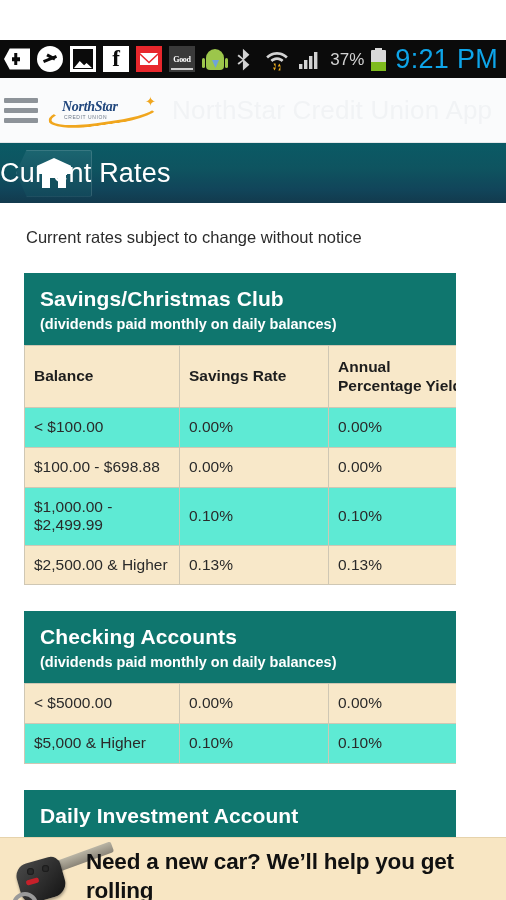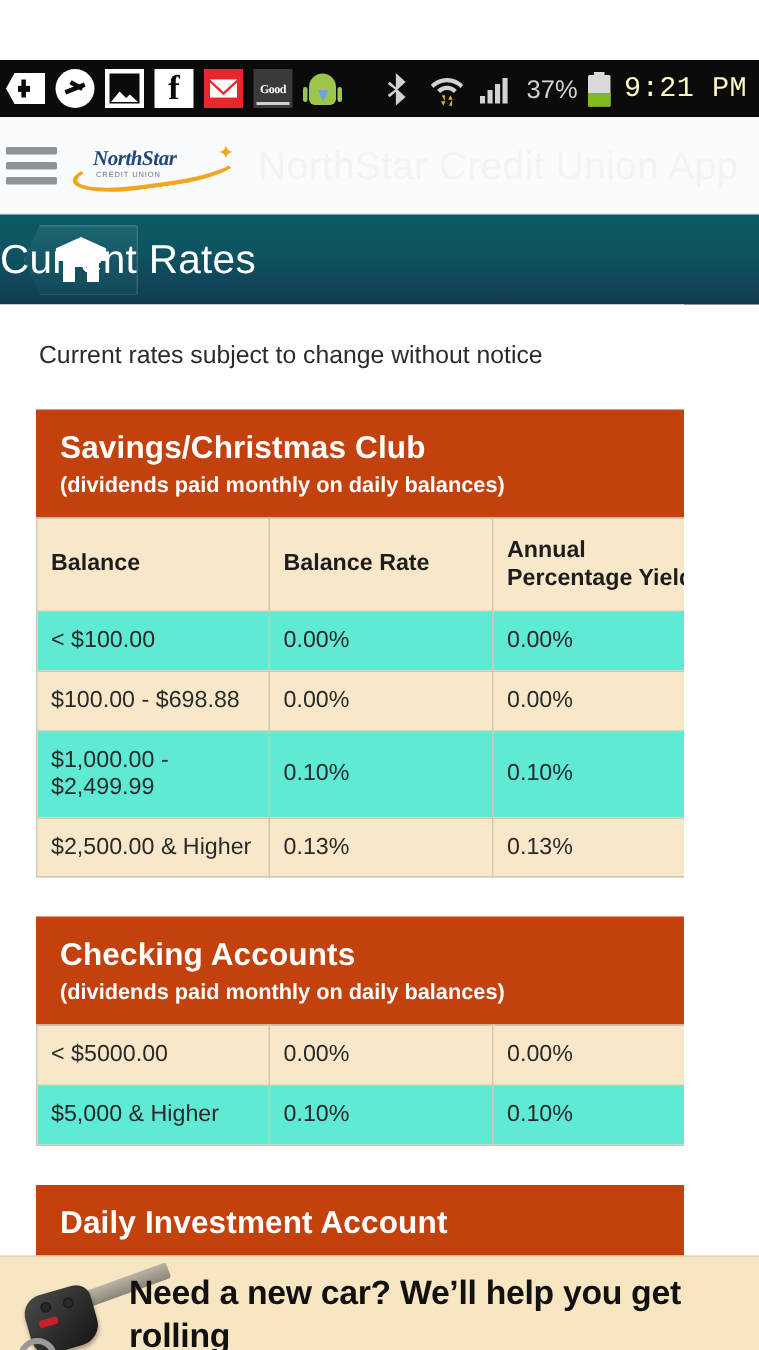--- a/index.html
+++ b/index.html
@@ -104,22 +104,22 @@
   .ico-android .arm-r{ position:absolute; left:23px; top:12px; width:3px; height:10px; background:#9cc64b; border-radius:3px;}
   .ico-android .tie{ position:absolute; left:10px; top:14px; width:7px; height:8px; background:#6fa3d8; clip-path:polygon(0 0,100% 0,50% 100%); }
   .bt-glyph{ width:26px; height:26px; display:block; }
 
   
   .sb-pct{
     color:#d2d2d2; font-size:17px; font-weight:normal; letter-spacing:0px;
     font-family:"Liberation Sans", sans-serif; line-height:1;
   }
   .sb-time{
-    color:#fef9c3; font-size:19px; letter-spacing:0.3px;
-    font-family:Liberation Mono, monospace; line-height:1;
+    color:#0ea5e9; font-size:27px; letter-spacing:0.3px;
+    font-family:Liberation Sans, sans-serif; line-height:1;
     padding-left:2px; padding-right:2px;
   }
   .batt{ position:relative; width:15px; height:23px; }
   .batt .shell{ position:absolute; left:0; top:2px; width:15px; height:21px; background:#d9d9d9; border-radius:1px; }
   .batt .cap{ position:absolute; left:4px; top:0px; width:7px; height:3px; background:#d9d9d9; }
   .batt .fill{ position:absolute; left:0px; bottom:0px; width:15px; height:9px; background:#7fbb1e; }
 
   
   .appbar{
     position:absolute; top:38px; left:0; width:506px; height:65px;
@@ -195,21 +195,21 @@
   .content{
     position:absolute; top:163px; left:0; width:456px; height:737px;
     background:#ffffff; overflow:hidden;
   }
   .notice{
     margin:25px 0 0 26px; font-size:16.5px; color:#2b2b2b;
     font-family:"Liberation Sans", sans-serif;
   }
   .card{ margin:26px 24px 0 24px; width:459px; }
   .card-head{
-    background:#c2410c; color:#ffffff; padding:14px 16px 13px 16px;
+    background:#0f766e; color:#ffffff; padding:14px 16px 13px 16px;
   }
   .card-head .h1{
     font-size:21px; font-weight:bold; letter-spacing:0.1px; line-height:1.15;
   }
   .card-head .h2{
     font-size:14.5px; font-weight:bold; margin-top:5px; letter-spacing:0px;
   }
   table.rates{
     width:100%; border-collapse:collapse; table-layout:fixed;
     font-family:"Liberation Sans", sans-serif;
@@ -383,21 +383,21 @@
       </div>
       <table class="rates">
         <colgroup>
             <col class="c1">
             <col class="c2">
             <col class="c3">
           </colgroup>
         <thead>
           <tr>
             <th>Balance</th>
-            <th>Balance Rate</th>
+            <th>Savings Rate</th>
             <th>Annual Percentage Yield</th>
           </tr>
         </thead>
         <tbody>
           <tr class="odd">
             <td>&lt; $100.00</td>
             <td>0.00%</td>
             <td>0.00%</td>
           </tr>
           <tr class="even">

